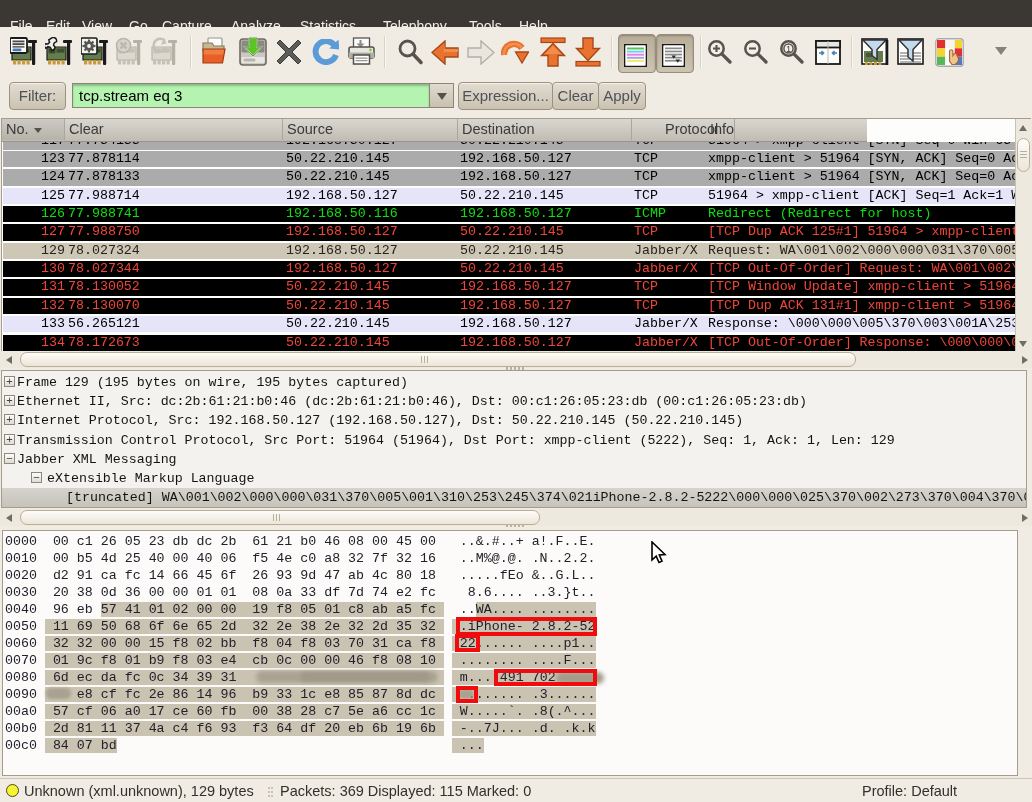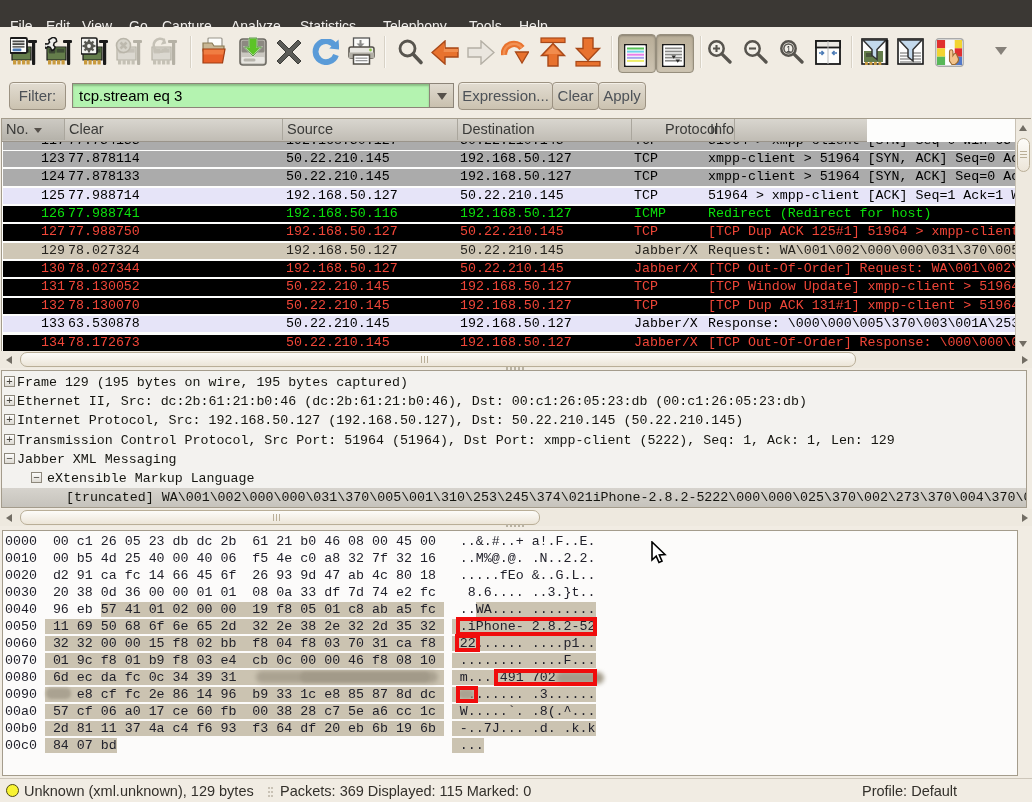--- a/index.html
+++ b/index.html
@@ -333,21 +333,21 @@
 <div class="prow" style="top:23.2px;height:7.8px;background:#ababab;color:#000;"><span class="c-num" style="top:-9px">117</span><span class="c-time" style="top:-9px">77.754133</span><span class="c-src" style="top:-9px">192.168.50.127</span><span class="c-dst" style="top:-9px">50.22.210.145</span><span class="c-pro" style="top:-9px">TCP</span><span class="c-info" style="top:-9px">51964 &gt; xmpp-client [SYN] Seq=0 Win=65</span></div>
 <div class="prow" style="top:31.9px;background:#ababab;color:#000;"><span class="c-num">123</span><span class="c-time">77.878114</span><span class="c-src">50.22.210.145</span><span class="c-dst">192.168.50.127</span><span class="c-pro">TCP</span><span class="c-info">xmpp-client &gt; 51964 [SYN, ACK] Seq=0 Ac</span></div>
 <div class="prow" style="top:50.3px;background:#ababab;color:#000;"><span class="c-num">124</span><span class="c-time">77.878133</span><span class="c-src">50.22.210.145</span><span class="c-dst">192.168.50.127</span><span class="c-pro">TCP</span><span class="c-info">xmpp-client &gt; 51964 [SYN, ACK] Seq=0 Ac</span></div>
 <div class="prow" style="top:68.6px;background:#e6e4f8;color:#000;"><span class="c-num">125</span><span class="c-time">77.988714</span><span class="c-src">192.168.50.127</span><span class="c-dst">50.22.210.145</span><span class="c-pro">TCP</span><span class="c-info">51964 &gt; xmpp-client [ACK] Seq=1 Ack=1 W</span></div>
 <div class="prow" style="top:87.0px;background:#000000;color:#0ce00c;"><span class="c-num">126</span><span class="c-time">77.988741</span><span class="c-src">192.168.50.116</span><span class="c-dst">192.168.50.127</span><span class="c-pro">ICMP</span><span class="c-info">Redirect (Redirect for host)</span></div>
 <div class="prow" style="top:105.3px;background:#000000;color:#f04638;"><span class="c-num">127</span><span class="c-time">77.988750</span><span class="c-src">192.168.50.127</span><span class="c-dst">50.22.210.145</span><span class="c-pro">TCP</span><span class="c-info">[TCP Dup ACK 125#1] 51964 &gt; xmpp-client</span></div>
 <div class="prow" style="top:123.7px;background:#cfc7b6;color:#26231e;"><span class="c-num">129</span><span class="c-time">78.027324</span><span class="c-src">192.168.50.127</span><span class="c-dst">50.22.210.145</span><span class="c-pro">Jabber/X</span><span class="c-info">Request: WA\001\002\000\000\031\370\005</span></div>
 <div class="prow" style="top:142.1px;background:#000000;color:#f04638;"><span class="c-num">130</span><span class="c-time">78.027344</span><span class="c-src">192.168.50.127</span><span class="c-dst">50.22.210.145</span><span class="c-pro">Jabber/X</span><span class="c-info">[TCP Out-Of-Order] Request: WA\001\002\</span></div>
 <div class="prow" style="top:160.4px;background:#000000;color:#f04638;"><span class="c-num">131</span><span class="c-time">78.130052</span><span class="c-src">50.22.210.145</span><span class="c-dst">192.168.50.127</span><span class="c-pro">TCP</span><span class="c-info">[TCP Window Update] xmpp-client &gt; 51964</span></div>
 <div class="prow" style="top:178.8px;background:#000000;color:#f04638;"><span class="c-num">132</span><span class="c-time">78.130070</span><span class="c-src">50.22.210.145</span><span class="c-dst">192.168.50.127</span><span class="c-pro">TCP</span><span class="c-info">[TCP Dup ACK 131#1] xmpp-client &gt; 51964</span></div>
-<div class="prow" style="top:197.1px;background:#e6e4f8;color:#000;padding-left:48px;"><span class="c-num">133</span><span class="c-time">63.530878</span><span class="c-src">50.22.210.145</span><span class="c-dst">192.168.50.127</span><span class="c-pro">Jabber/X</span><span class="c-info">Response: \000\000\005\370\003\001A\253</span></div>
+<div class="prow" style="top:197.1px;background:#e6e4f8;color:#000;padding-left:48px;"><span class="c-num">133</span><span class="c-time">56.265121</span><span class="c-src">50.22.210.145</span><span class="c-dst">192.168.50.127</span><span class="c-pro">Jabber/X</span><span class="c-info">Response: \000\000\005\370\003\001A\253</span></div>
 <div class="prow" style="top:216px;background:#000000;color:#f04638;"><span class="c-num">134</span><span class="c-time">78.172673</span><span class="c-src">50.22.210.145</span><span class="c-dst">192.168.50.127</span><span class="c-pro">Jabber/X</span><span class="c-info">[TCP Out-Of-Order] Response: \000\000\0</span></div>
 </div>
 
   <div class="sbtrough" style="left:1013px;top:0;width:16px;height:233px;border-left:1px solid #c8c1b4;"></div>
   <div class="sbarrow" style="left:1017px;top:6px;border-left:4px solid transparent;border-right:4px solid transparent;border-bottom:6px solid #726d64;"></div>
   <div class="sbthumb" style="left:1015px;top:19px;width:13px;height:34px;"></div>
   <div class="gripV" style="left:1018px;top:31px;"></div>
   <div class="sbarrow" style="left:1017px;top:222px;border-left:4px solid transparent;border-right:4px solid transparent;border-top:6px solid #726d64;"></div>
 </div>
 

